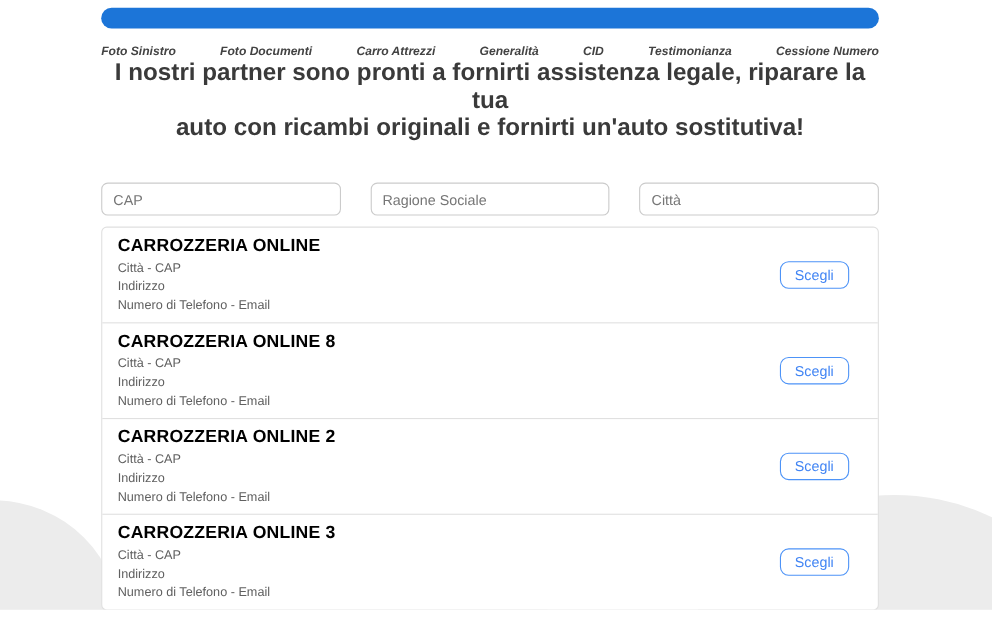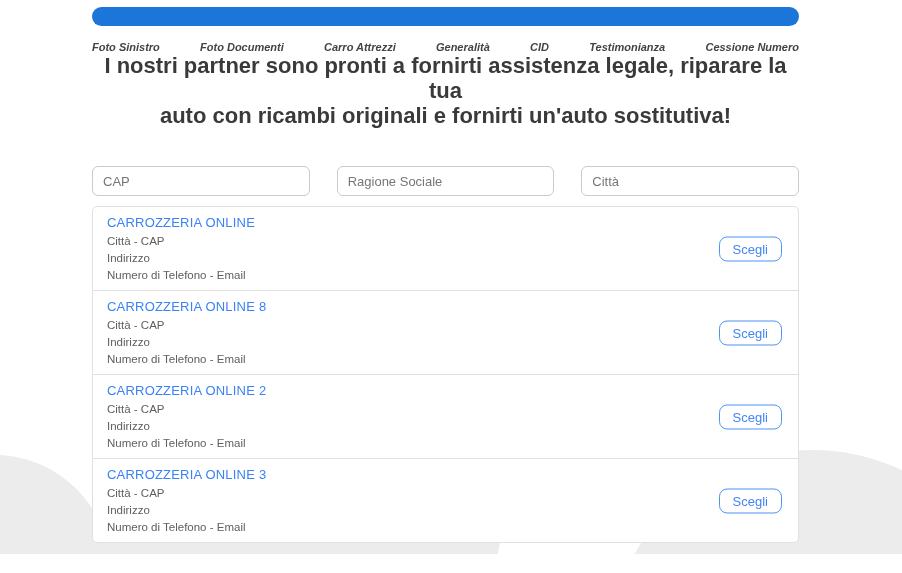--- a/index.html
+++ b/index.html
@@ -30,24 +30,24 @@
   .search-row input {
     flex: 1; height: 30px; border: 1px solid #cbcbcb; border-radius: 6px;
     padding: 0 10px; font-size: 13px; color: #555; outline: none;
     font-family: "Liberation Sans", sans-serif; background: #fff;
   }
   .search-row input::placeholder { color: #767676; opacity: 1; }
 
   .partner-list { margin-top: 10px; background: #fff; border: 1px solid #e0e0e0; border-radius: 5px; }
   .partner-item { position: relative; padding: 8px 14px 6px 14px; border-bottom: 1px solid #e0e0e0; min-height: 78px; }
   .partner-item:last-child { border-bottom: none; }
-  .partner-name { font-size: 13px; font-weight: 400; color: #3b82f6; margin-bottom: 3px; letter-spacing: 0.2px; }
+  .partner-name { font-size: 16px; font-weight: 700; color: #000000; margin-bottom: 3px; letter-spacing: 0.2px; }
   .partner-line { font-size: 11.5px; color: #606060; line-height: 17px; }
   .choose-btn {
-    position: absolute; right: 16px; top: 50%; transform: translateY(-50%);
+    position: absolute; right: 26px; top: 50%; transform: translateY(-50%);
     background: #fff; border: 1px solid #4d93f7; color: #4285f4;
     font-size: 13px; padding: 4px 13px; border-radius: 8px; cursor: pointer;
     font-family: "Liberation Sans", sans-serif;
   }
 </style>
 </head>
 <body>
 
 <div class="page">
 

